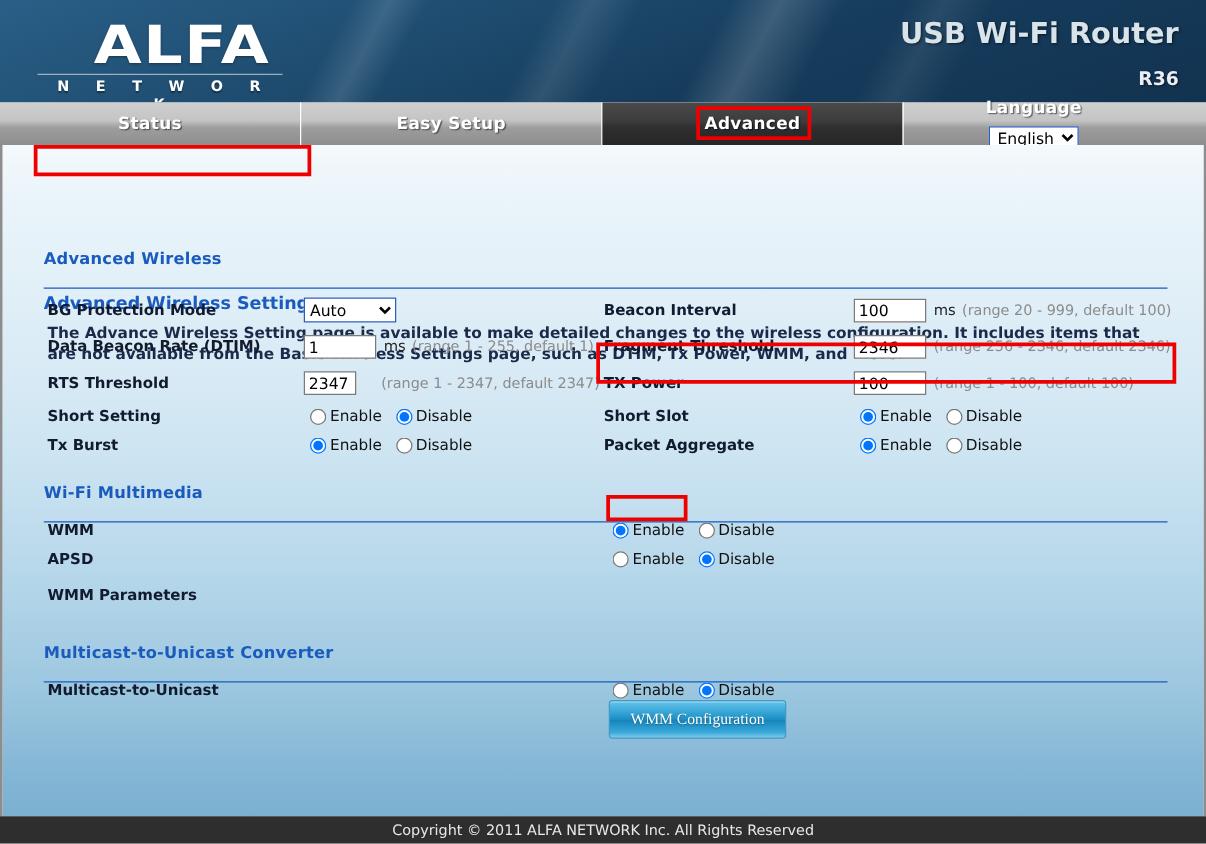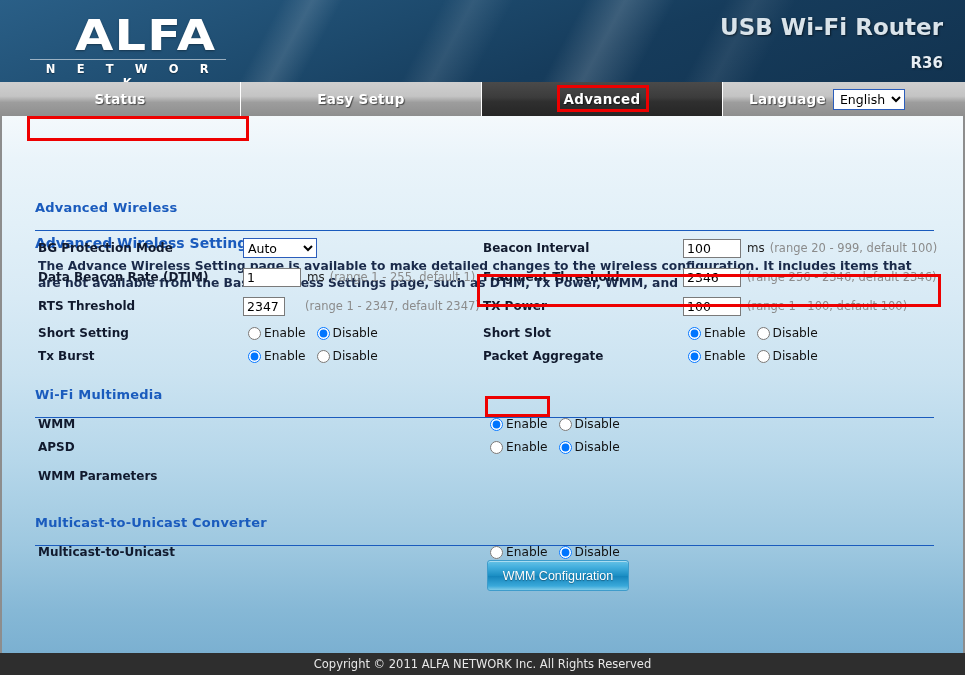--- a/index.html
+++ b/index.html
@@ -77,21 +77,21 @@
     width: 241px; height: 34px;
     display: flex; align-items: center; justify-content: center;
     font-size: 13.5px; font-weight: bold;
     color: #ffffff;
     text-shadow: 1px 1px 1px rgba(0,0,0,0.55);
     border-right: 1px solid #ffffff;
     box-sizing: border-box;
     letter-spacing: 0.3px;
     position: relative;
   }
-  .tab:last-child { border-right: none; width: 208px; }
+  .tab:last-child { border-right: none; width: 208px; flex-direction: column; }
   .tab.active {
     background: linear-gradient(180deg,#4a4a4a 0%, #3c3c3c 45%, #2f2f2f 58%, #262626 100%);
     border-right: 1px solid #ffffff;
   }
   .tab-lang {
     display: flex; align-items: center; justify-content: center;
     gap: 7px;
   }
   .lang-select {
     font-family: "DejaVu Sans", sans-serif;
@@ -190,21 +190,21 @@
   .radio-opt {
     display: flex; align-items: center;
     font-size: 12.2px; color: #111;
     white-space: nowrap;
   }
   .radio-opt input { margin: 0 2px 0 0; }
   .radio-opt span { padding-left: 1px; }
 
   
   .btn {
-    font-family: Liberation Sans, sans-serif;
+    font-family: Liberation Serif, serif;
     color: #ffffff;
     font-size: 12.5px;
     border: 1px solid #3e9ccb;
     border-radius: 3px;
     background: linear-gradient(180deg,#66c2e6 0%, #42aedd 22%, #1c8fc4 50%, #1484bb 52%, #3aa9da 86%, #7fcbe8 100%);
     text-shadow: 0 1px 1px rgba(0,0,0,0.35);
     box-shadow: inset 0 1px 0 rgba(255,255,255,0.45);
     cursor: pointer;
     display: flex; align-items: center; justify-content: center;
   }

